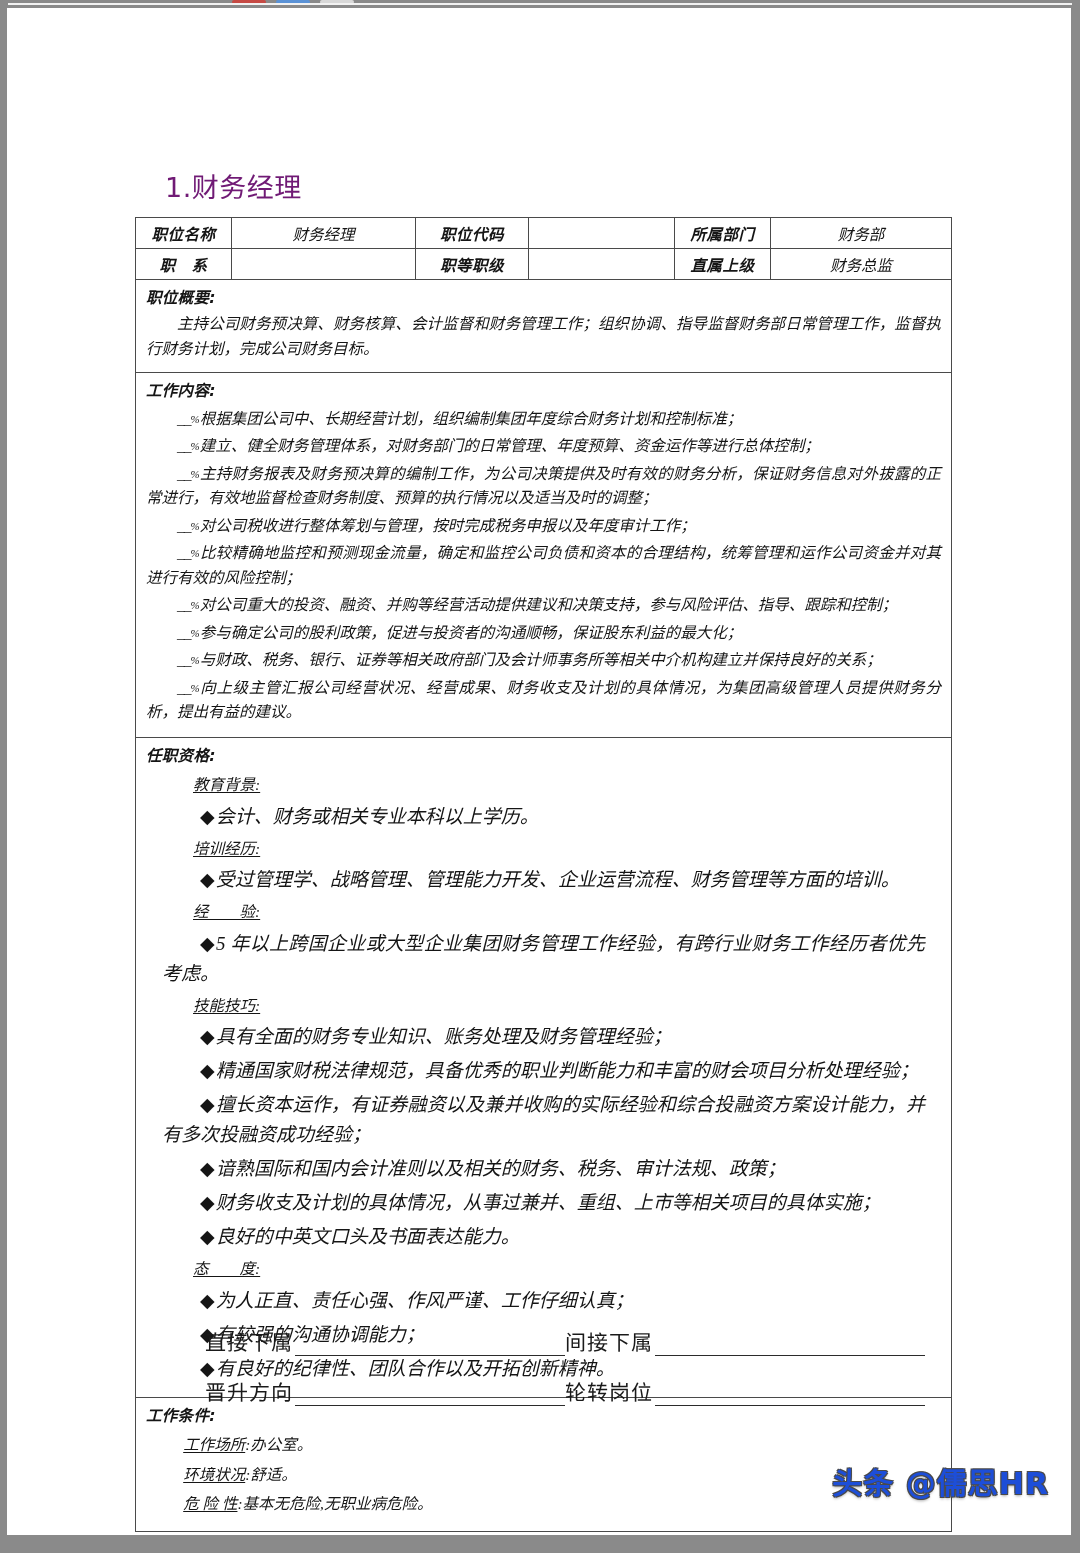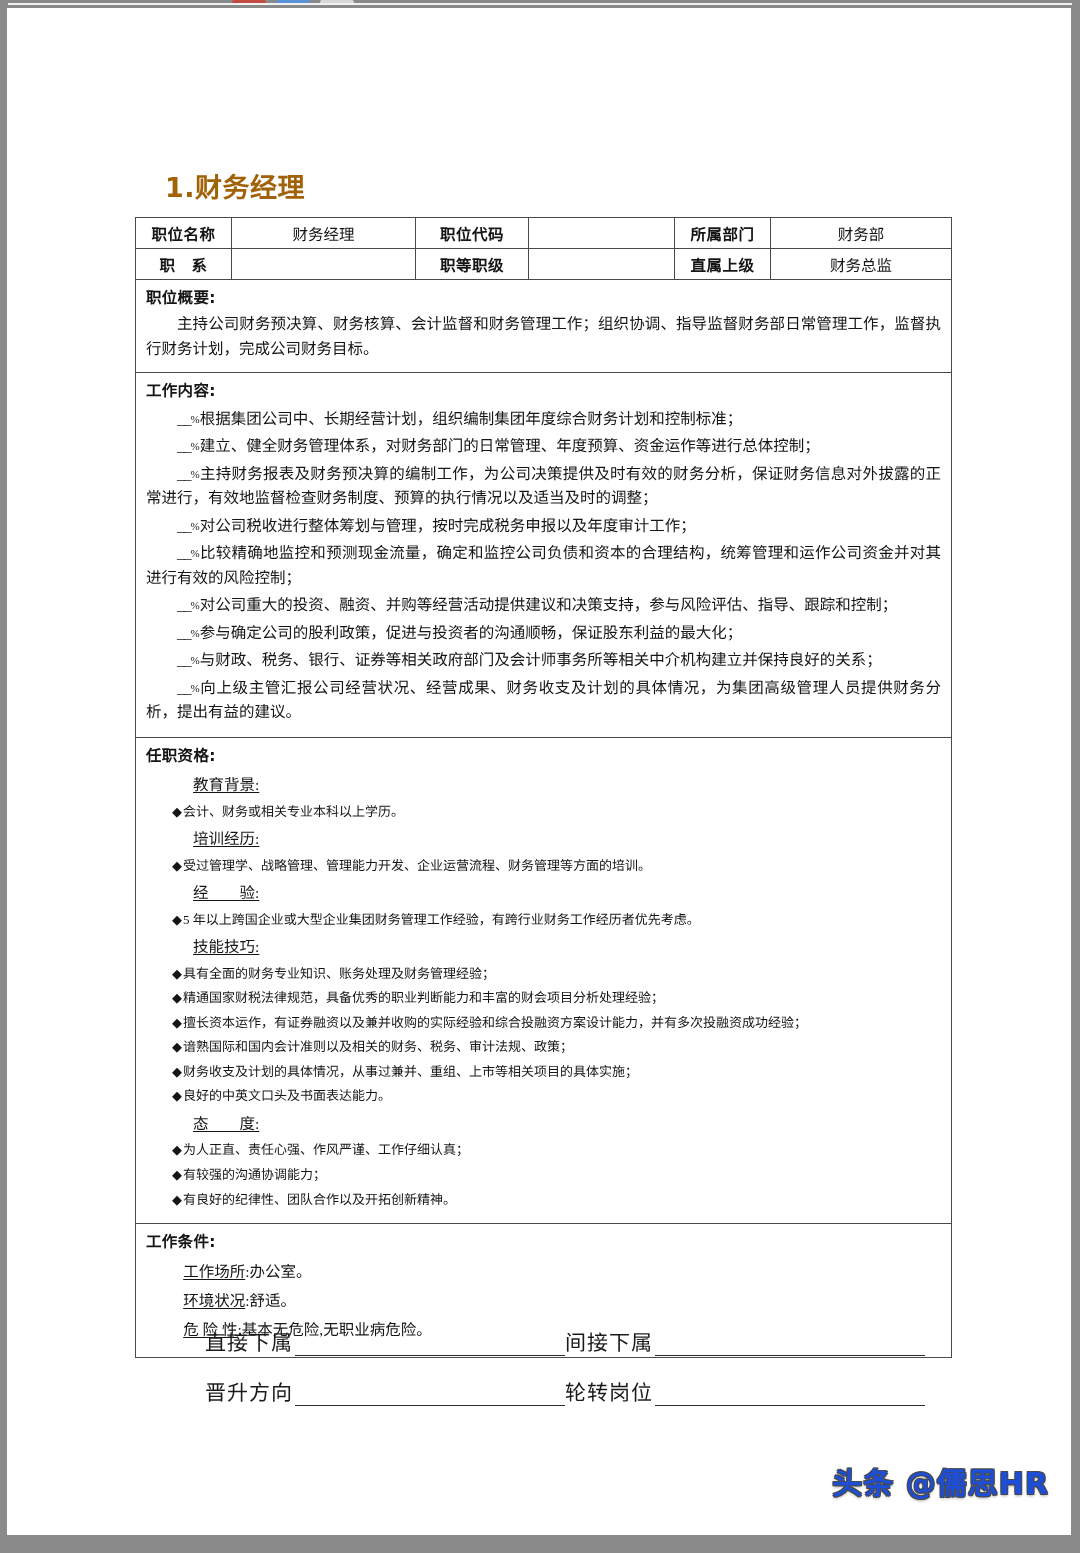--- a/index.html
+++ b/index.html
@@ -56,40 +56,41 @@
     width: 1080px; height: 18px;
     background: #8a8a8a;
   }
 
   
   #doc-title {
     position: absolute;
     left: 158px;
     top: 158px;
     font-size: 27px;
-    font-weight: bold;
+    font-weight: normal;
     letter-spacing: 0.5px;
-    color: #a16207;
+    color: #701a75;
     font-family: "DejaVu Sans", "Liberation Sans", sans-serif;
   }
 
   #jd-table {
     position: absolute;
     left: 128px;
     top: 209px;
     width: 810px;
     border-collapse: collapse;
     table-layout: fixed;
     color: #151515;
   }
   #jd-table td {
     border: 1.5px solid #4a4a4a;
     padding: 0;
     vertical-align: middle;
     font-size: 15.5px;
+    font-style: italic;
   }
   .hdr-cell {
     text-align: center;
     font-weight: bold;
     height: 30px;
     font-family: "DejaVu Sans", "Liberation Sans", sans-serif;
     letter-spacing: 0.5px;
   }
   .val-cell {
     text-align: center;
@@ -133,22 +134,22 @@
     font-size: 15.5px;
     margin: 5px 0 2px 0;
     text-indent: 2em;
   }
   .sub-head span {
     text-decoration: underline;
     text-underline-offset: 2px;
     margin-left: 16px;
   }
   .diamond-line {
-    font-size: 13px;
-    margin: 4px 0;
+    font-size: 19px;
+    margin: 4px 16px;
     text-indent: 2em;
     text-align: justify;
   }
   .diamond { padding-right: 1px; }
 
   .cond-line {
     font-size: 15.5px;
     margin: 5px 0;
     text-indent: 2.4em;
   }

